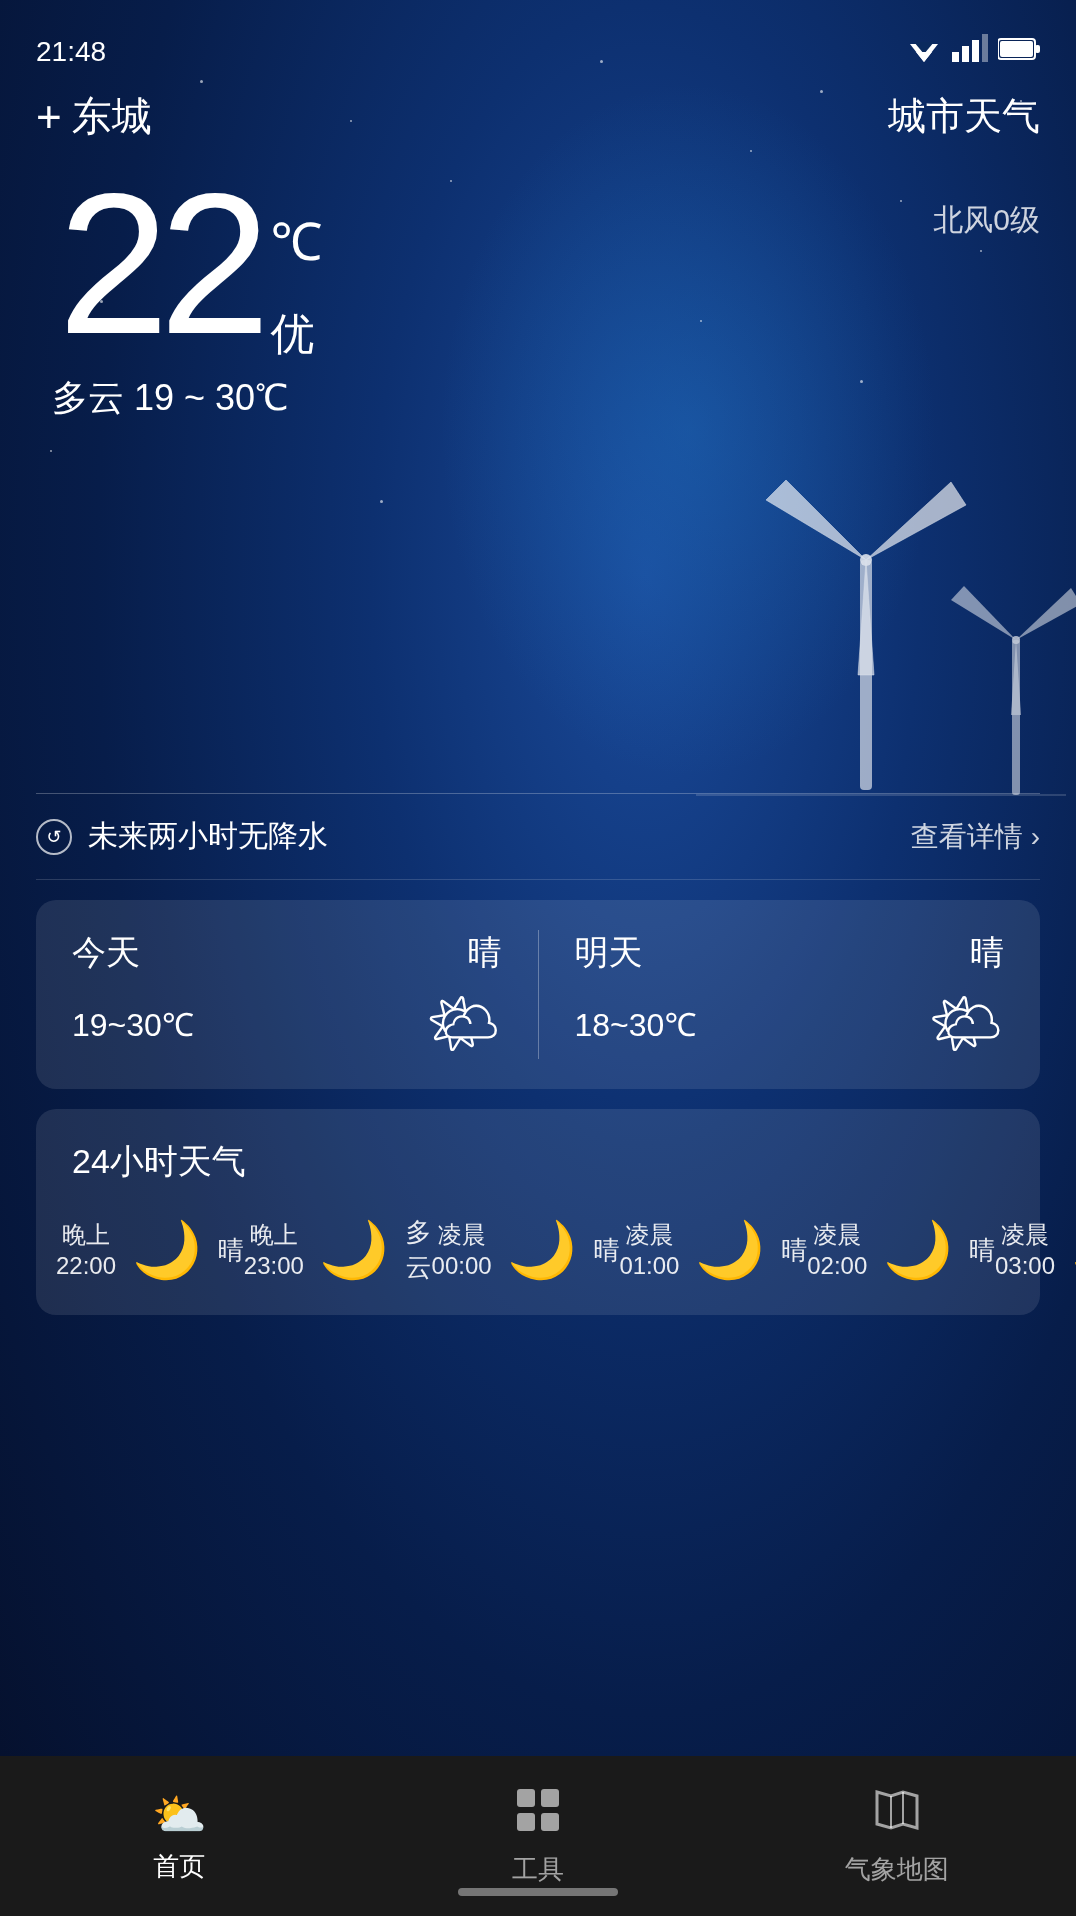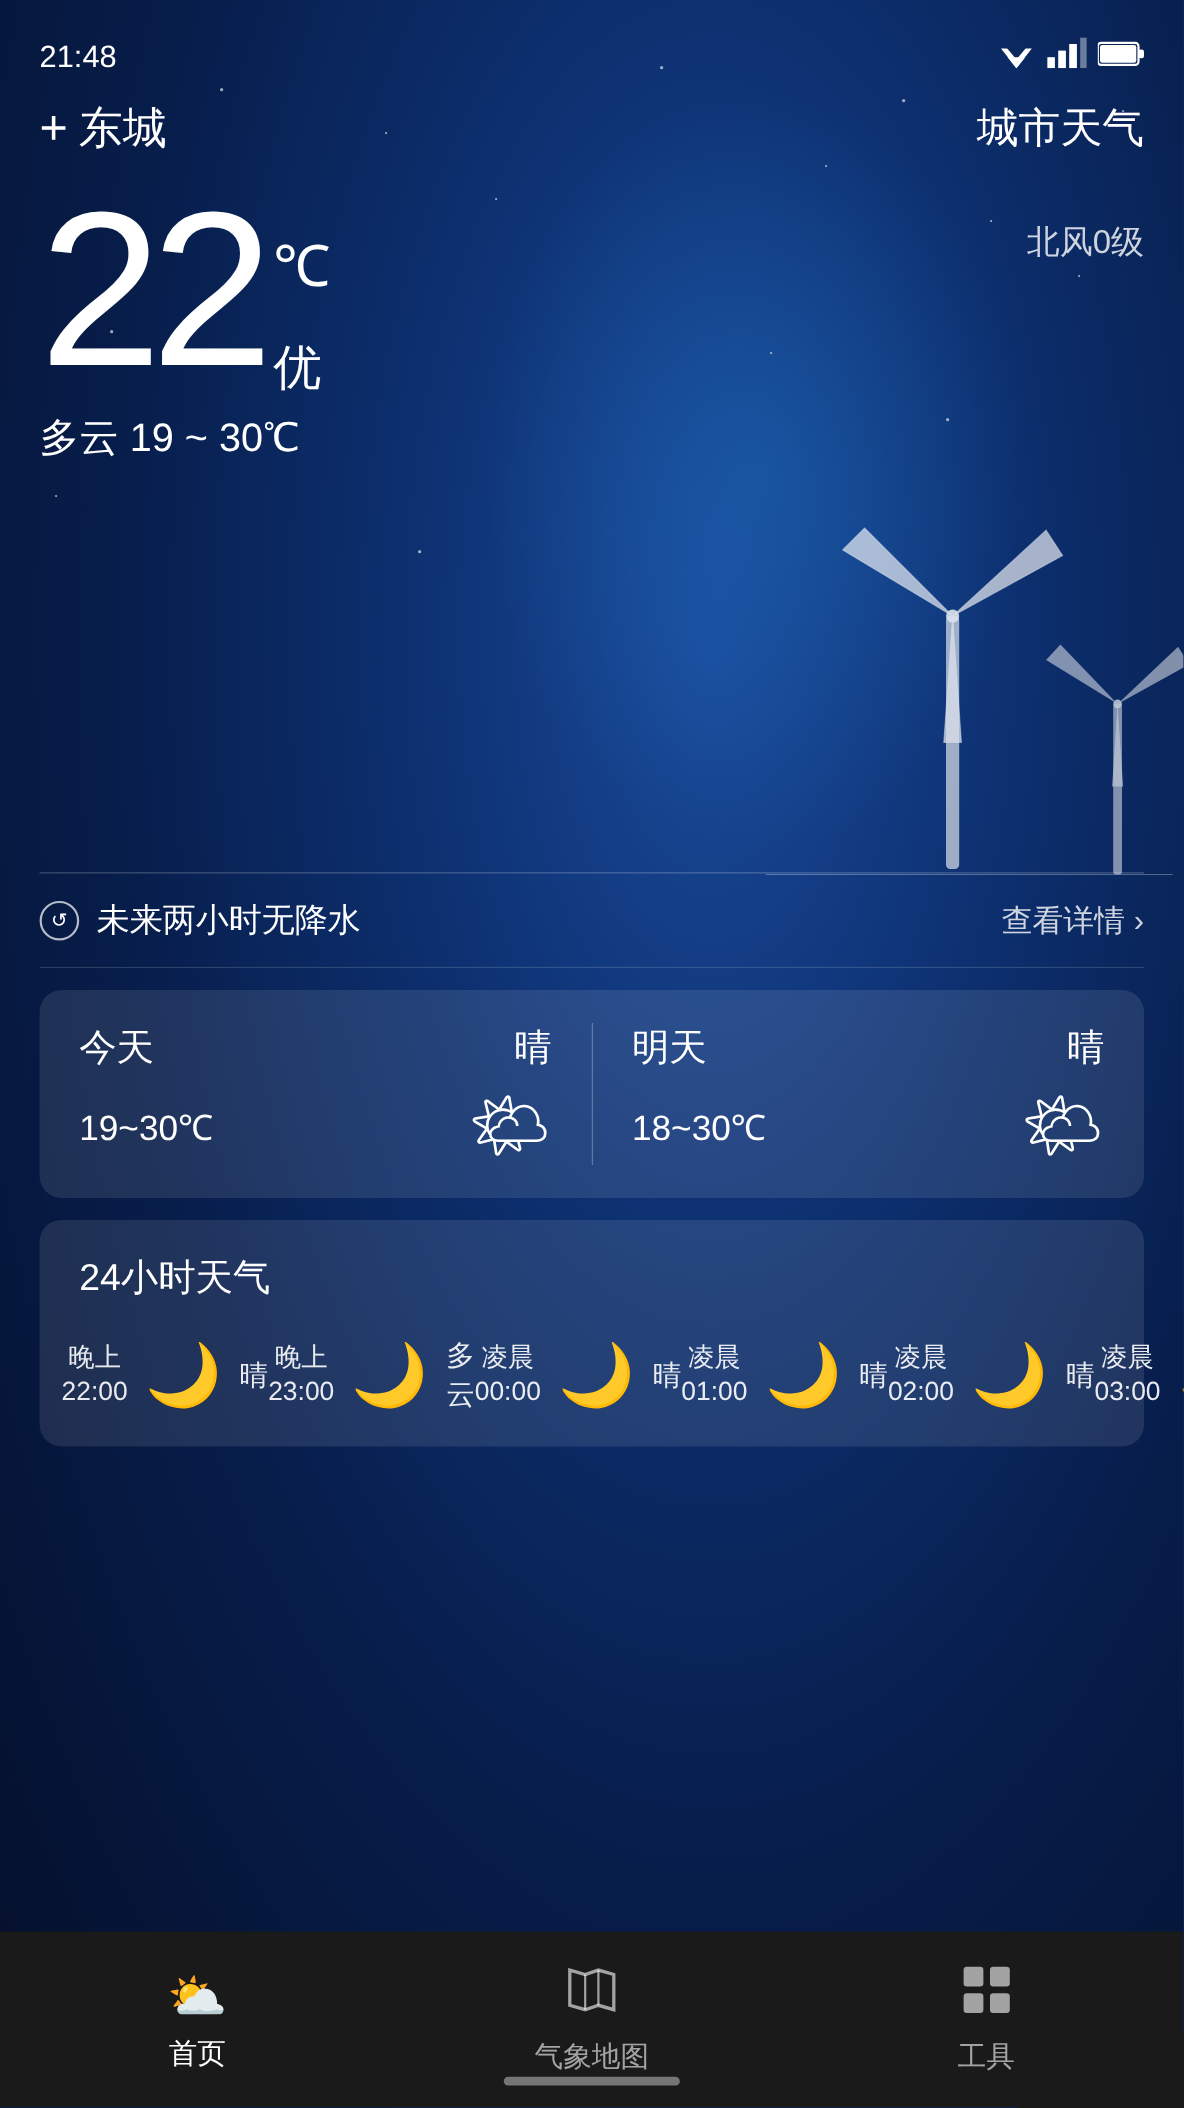--- a/index.html
+++ b/index.html
@@ -92,20 +92,21 @@
     }
     .day-label {
       font-size: 36px;
       font-weight: 400;
       margin-bottom: 20px;
     }
     .temp-row {
       display: flex;
       align-items: flex-end;
       gap: 0;
+      margin-left: 22px;
     }
     .temp-number {
       font-size: 200px;
       font-weight: 200;
       line-height: 1;
       letter-spacing: -10px;
     }
     .temp-meta {
       display: flex;
       flex-direction: column;
@@ -118,20 +119,21 @@
     }
     .quality {
       font-size: 44px;
       font-weight: 300;
       margin-top: 30px;
     }
     .weather-desc {
       font-size: 36px;
       font-weight: 300;
       margin-top: 10px;
+      margin-left: 16px;
     }
     .wind-label {
       position: absolute;
       right: 36px;
       top: 200px;
       z-index: 10;
       font-size: 30px;
       color: rgba(255,255,255,0.8);
     }
 
@@ -483,30 +485,30 @@
 </div>
 
 <div class="bottom-nav">
 
 <div class="nav-item active">
       <div class="nav-icon">⛅</div>
       <div class="nav-label">首页</div>
     </div>
     <div class="nav-item">
       <div class="nav-icon"><svg width="48" height="48" viewBox="0 0 48 48" fill="none">
-          <polygon points="4,6 18,10 30,6 44,10 44,42 30,38 18,42 4,38" stroke="rgba(255,255,255,0.6)" stroke-width="3" fill="none"></polygon>
-          <line x1="18" y1="10" x2="18" y2="42" stroke="rgba(255,255,255,0.6)" stroke-width="2"></line>
-          <line x1="30" y1="6" x2="30" y2="38" stroke="rgba(255,255,255,0.6)" stroke-width="2"></line>
-        </svg></div>
-      <div class="nav-label">气象地图</div>
-    </div>
-    <div class="nav-item">
-      <div class="nav-icon"><svg width="48" height="48" viewBox="0 0 48 48" fill="none">
           <rect x="3" y="3" width="18" height="18" rx="3" fill="rgba(255,255,255,0.6)"></rect>
           <rect x="27" y="3" width="18" height="18" rx="3" fill="rgba(255,255,255,0.6)"></rect>
           <rect x="3" y="27" width="18" height="18" rx="3" fill="rgba(255,255,255,0.6)"></rect>
           <rect x="27" y="27" width="18" height="18" rx="3" fill="rgba(255,255,255,0.6)"></rect>
         </svg></div>
       <div class="nav-label">工具</div>
     </div>
+    <div class="nav-item">
+      <div class="nav-icon"><svg width="48" height="48" viewBox="0 0 48 48" fill="none">
+          <polygon points="4,6 18,10 30,6 44,10 44,42 30,38 18,42 4,38" stroke="rgba(255,255,255,0.6)" stroke-width="3" fill="none"></polygon>
+          <line x1="18" y1="10" x2="18" y2="42" stroke="rgba(255,255,255,0.6)" stroke-width="2"></line>
+          <line x1="30" y1="6" x2="30" y2="38" stroke="rgba(255,255,255,0.6)" stroke-width="2"></line>
+        </svg></div>
+      <div class="nav-label">气象地图</div>
+    </div>
   </div>
 
 <div class="bottom-indicator"></div>
 
 </body></html>

